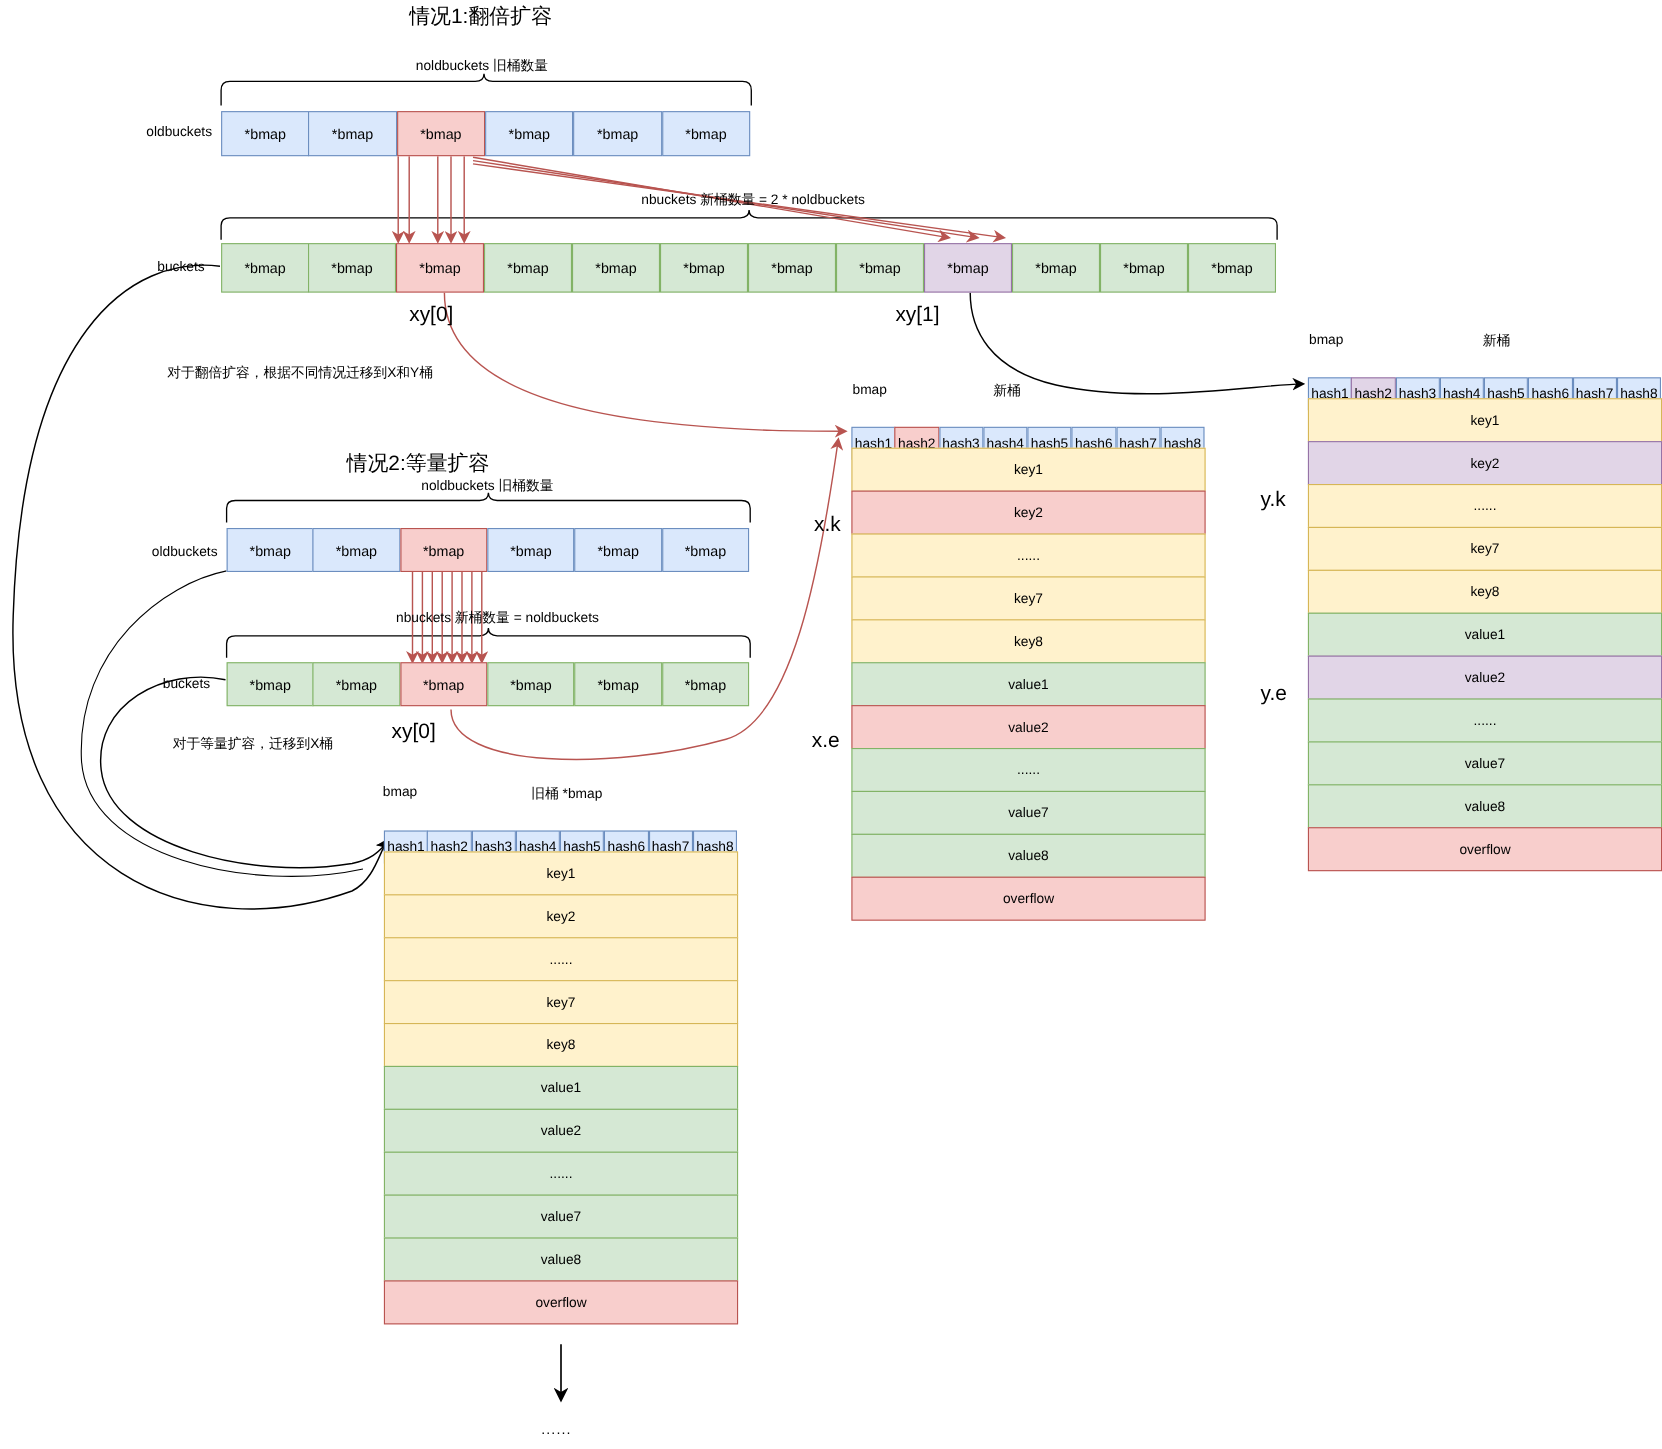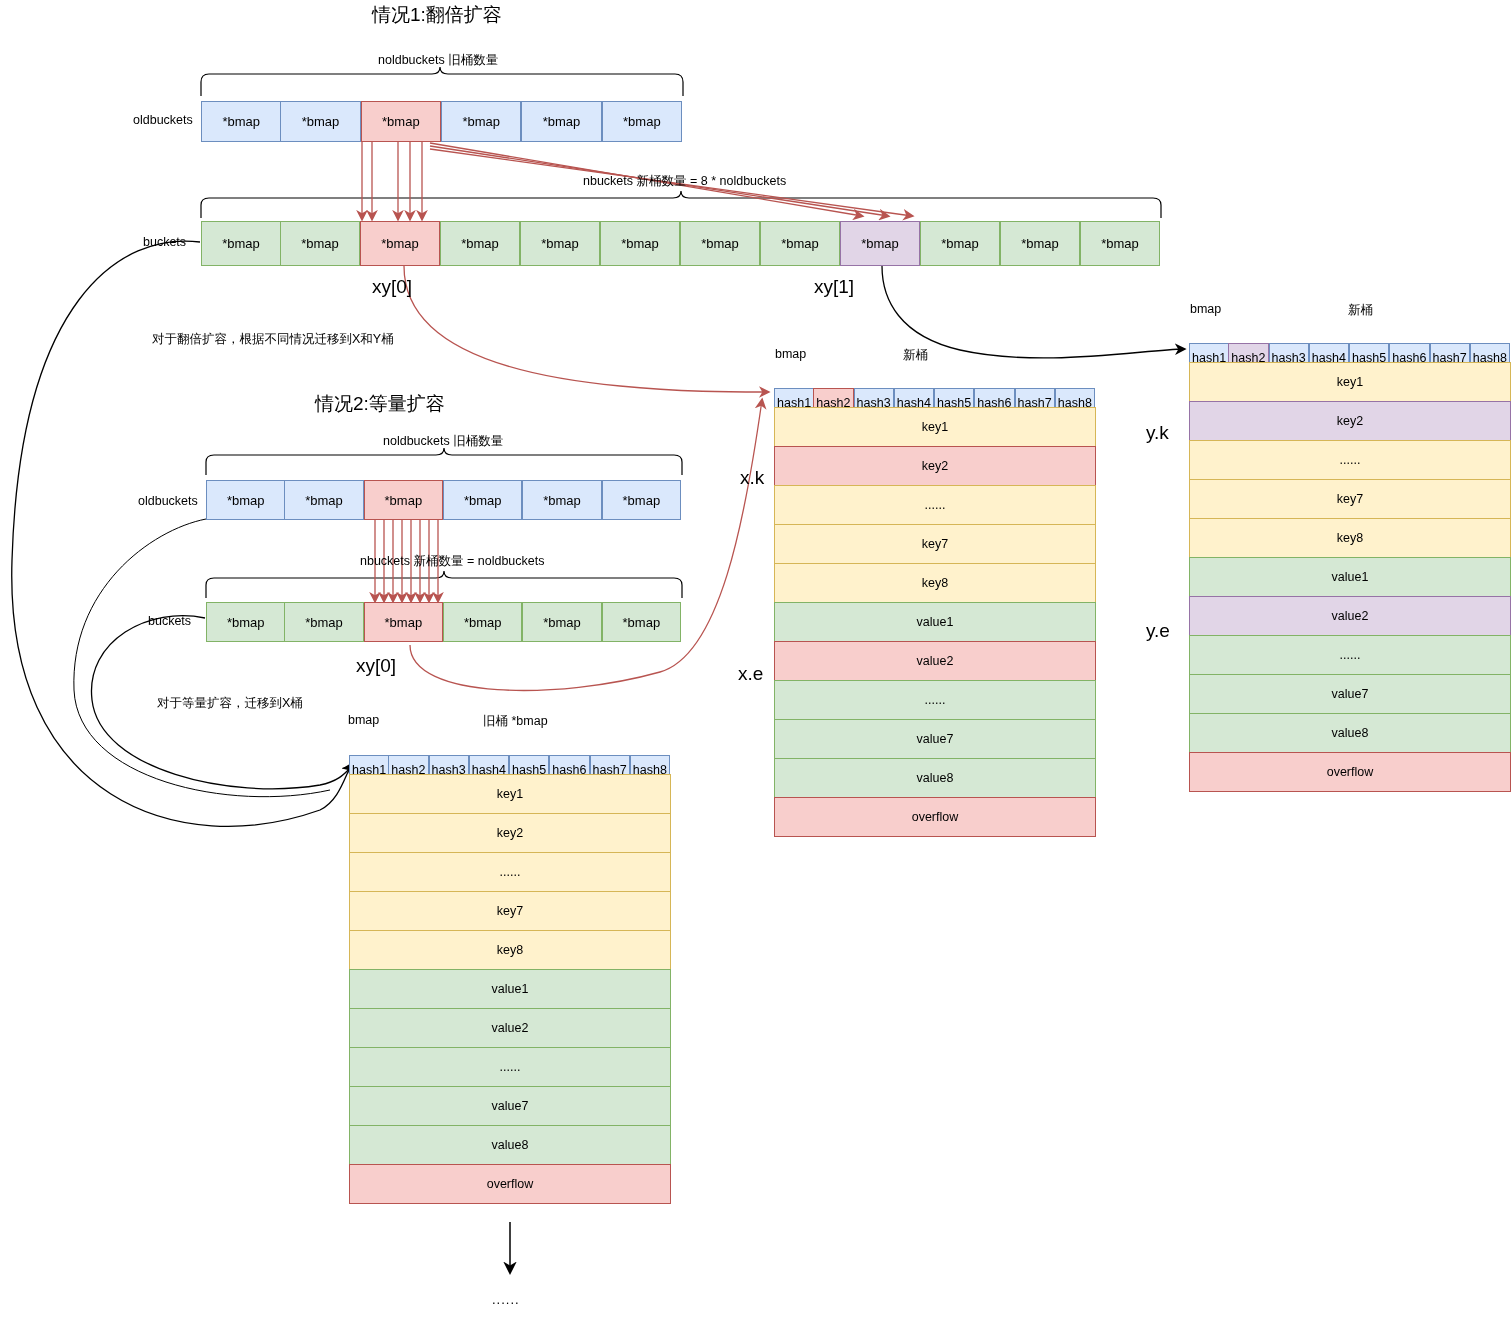--- a/index.html
+++ b/index.html
@@ -99,21 +99,21 @@
 
     <path d="M206,519 C150,530 70,590 74,690 C78,780 230,812 330,790" stroke="#000" stroke-width="1.0" fill="none"></path>
 
     <path d="M510,1222 L510,1272" stroke="#000" stroke-width="1.5" fill="none" marker-end="url(#ar-blk)"></path>
   </svg>
 
   <div class="txt title-cn" style="left:372px;top:2px;">情况1:翻倍扩容</div>
   <div class="txt small-cn" style="left:378px;top:52px;">noldbuckets 旧桶数量</div>
   <div class="txt small-cn" style="left:133px;top:113px;">oldbuckets</div>
   <div class="txt small-cn" style="left:143px;top:235px;">buckets</div>
-  <div class="txt small-cn" style="left:583px;top:173px;">nbuckets 新桶数量 = 8 * noldbuckets</div>
+  <div class="txt small-cn" style="left:583px;top:173px;">nbuckets 新桶数量 = 2 * noldbuckets</div>
 
   <div id="c1-old" class="abs" style="left:201px;top:101px;width:482px;height:41px;">
       <div class="cell c-blue" style="left: 0px; top: 0px; width: 80.3333px; height: 41px; margin-left: 0px;">*bmap</div>
       <div class="cell c-blue" style="left: 80.3333px; top: 0px; width: 80.3333px; height: 41px; margin-left: -1px;">*bmap</div>
       <div class="cell c-red" style="left: 160.667px; top: 0px; width: 80.3333px; height: 41px; margin-left: -1px;">*bmap</div>
       <div class="cell c-blue" style="left: 241px; top: 0px; width: 80.3333px; height: 41px; margin-left: -1px;">*bmap</div>
       <div class="cell c-blue" style="left: 321.333px; top: 0px; width: 80.3333px; height: 41px; margin-left: -1px;">*bmap</div>
       <div class="cell c-blue" style="left: 401.667px; top: 0px; width: 80.3333px; height: 41px; margin-left: -1px;">*bmap</div>
     </div>
   <div id="c1-new" class="abs" style="left:201px;top:221px;width:960px;height:45px;">
@@ -128,21 +128,21 @@
       <div class="cell c-purple" style="left: 640px; top: 0px; width: 80px; height: 45px; margin-left: -1px;">*bmap</div>
       <div class="cell c-green" style="left: 720px; top: 0px; width: 80px; height: 45px; margin-left: -1px;">*bmap</div>
       <div class="cell c-green" style="left: 800px; top: 0px; width: 80px; height: 45px; margin-left: -1px;">*bmap</div>
       <div class="cell c-green" style="left: 880px; top: 0px; width: 80px; height: 45px; margin-left: -1px;">*bmap</div>
     </div>
 
   <div class="txt xy-lbl" style="left:372px;top:276px;">xy[0]</div>
   <div class="txt xy-lbl" style="left:814px;top:276px;">xy[1]</div>
   <div class="txt small-cn" style="left:152px;top:331px;">对于翻倍扩容，根据不同情况迁移到X和Y桶</div>
 
-  <div class="txt title-cn" style="left:315px;top:391px;">情况2:等量扩容</div>
+  <div class="txt title-cn" style="left:315px;top:408px;">情况2:等量扩容</div>
   <div class="txt small-cn" style="left:383px;top:433px;">noldbuckets 旧桶数量</div>
   <div class="txt small-cn" style="left:138px;top:494px;">oldbuckets</div>
   <div class="txt small-cn" style="left:148px;top:614px;">buckets</div>
   <div class="txt small-cn" style="left:360px;top:553px;">nbuckets 新桶数量 = noldbuckets</div>
 
   <div id="c2-old" class="abs" style="left:206px;top:480px;width:476px;height:40px;">
       <div class="cell c-blue" style="left: 0px; top: 0px; width: 79.3333px; height: 40px; margin-left: 0px;">*bmap</div>
       <div class="cell c-blue" style="left: 79.3333px; top: 0px; width: 79.3333px; height: 40px; margin-left: -1px;">*bmap</div>
       <div class="cell c-red" style="left: 158.667px; top: 0px; width: 79.3333px; height: 40px; margin-left: -1px;">*bmap</div>
       <div class="cell c-blue" style="left: 238px; top: 0px; width: 79.3333px; height: 40px; margin-left: -1px;">*bmap</div>
@@ -152,21 +152,21 @@
   <div id="c2-new" class="abs" style="left:206px;top:602px;width:476px;height:40px;">
       <div class="cell c-green" style="left: 0px; top: 0px; width: 79.3333px; height: 40px; margin-left: 0px;">*bmap</div>
       <div class="cell c-green" style="left: 79.3333px; top: 0px; width: 79.3333px; height: 40px; margin-left: -1px;">*bmap</div>
       <div class="cell c-red" style="left: 158.667px; top: 0px; width: 79.3333px; height: 40px; margin-left: -1px;">*bmap</div>
       <div class="cell c-green" style="left: 238px; top: 0px; width: 79.3333px; height: 40px; margin-left: -1px;">*bmap</div>
       <div class="cell c-green" style="left: 317.333px; top: 0px; width: 79.3333px; height: 40px; margin-left: -1px;">*bmap</div>
       <div class="cell c-green" style="left: 396.667px; top: 0px; width: 79.3333px; height: 40px; margin-left: -1px;">*bmap</div>
     </div>
 
   <div class="txt xy-lbl" style="left:356px;top:655px;">xy[0]</div>
-  <div class="txt small-cn" style="left:157px;top:668px;margin-top:27px;">对于等量扩容，迁移到X桶</div>
+  <div class="txt small-cn" style="left:157px;top:668px;">对于等量扩容，迁移到X桶</div>
 
   <div class="txt hdr" style="left:775px;top:347px;">bmap</div>
   <div class="txt hdr" style="left:903px;top:347px;">新桶</div>
   <div class="txt xe-lbl" style="left:740px;top:467px;">x.k</div>
   <div class="txt xe-lbl" style="left:738px;top:663px;">x.e</div>
   <div id="x-bucket" class="abs" style="left: 774px; top: 377px; width: 322px; height: 470px;">
       <div class="cell c-blue hashcell" style="left: 0px; top: 0px; width: 40.25px; height: 30px; margin-left: 0px;">hash1</div>
       <div class="cell c-red hashcell" style="left: 40.25px; top: 0px; width: 40.25px; height: 30px; margin-left: -1px;">hash2</div>
       <div class="cell c-blue hashcell" style="left: 80.5px; top: 0px; width: 40.25px; height: 30px; margin-left: -1px;">hash3</div>
       <div class="cell c-blue hashcell" style="left: 120.75px; top: 0px; width: 40.25px; height: 30px; margin-left: -1px;">hash4</div>
@@ -182,21 +182,21 @@
       <div class="cell c-green rowcell" style="left: 0px; top: 225px; width: 322px; height: 40px;">value1</div>
       <div class="cell c-red rowcell" style="left: 0px; top: 264px; width: 322px; height: 40px;">value2</div>
       <div class="cell c-green rowcell" style="left: 0px; top: 303px; width: 322px; height: 40px;">......</div>
       <div class="cell c-green rowcell" style="left: 0px; top: 342px; width: 322px; height: 40px;">value7</div>
       <div class="cell c-green rowcell" style="left: 0px; top: 381px; width: 322px; height: 40px;">value8</div>
       <div class="cell c-red rowcell" style="left: 0px; top: 420px; width: 322px; height: 40px;">overflow</div>
     </div>
 
   <div class="txt hdr" style="left:1190px;top:302px;">bmap</div>
   <div class="txt hdr" style="left:1348px;top:302px;">新桶</div>
-  <div class="txt xe-lbl" style="left:1146px;top:422px;">y.k</div>
+  <div class="txt xe-lbl" style="left:1146px;top:444px;">y.k</div>
   <div class="txt xe-lbl" style="left:1146px;top:620px;">y.e</div>
   <div id="y-bucket" class="abs" style="left: 1189px; top: 332px; width: 322px; height: 470px;">
       <div class="cell c-blue hashcell" style="left: 0px; top: 0px; width: 40.25px; height: 30px; margin-left: 0px;">hash1</div>
       <div class="cell c-purple hashcell" style="left: 40.25px; top: 0px; width: 40.25px; height: 30px; margin-left: -1px;">hash2</div>
       <div class="cell c-blue hashcell" style="left: 80.5px; top: 0px; width: 40.25px; height: 30px; margin-left: -1px;">hash3</div>
       <div class="cell c-blue hashcell" style="left: 120.75px; top: 0px; width: 40.25px; height: 30px; margin-left: -1px;">hash4</div>
       <div class="cell c-blue hashcell" style="left: 161px; top: 0px; width: 40.25px; height: 30px; margin-left: -1px;">hash5</div>
       <div class="cell c-blue hashcell" style="left: 201.25px; top: 0px; width: 40.25px; height: 30px; margin-left: -1px;">hash6</div>
       <div class="cell c-blue hashcell" style="left: 241.5px; top: 0px; width: 40.25px; height: 30px; margin-left: -1px;">hash7</div>
       <div class="cell c-blue hashcell" style="left: 281.75px; top: 0px; width: 40.25px; height: 30px; margin-left: -1px;">hash8</div>

